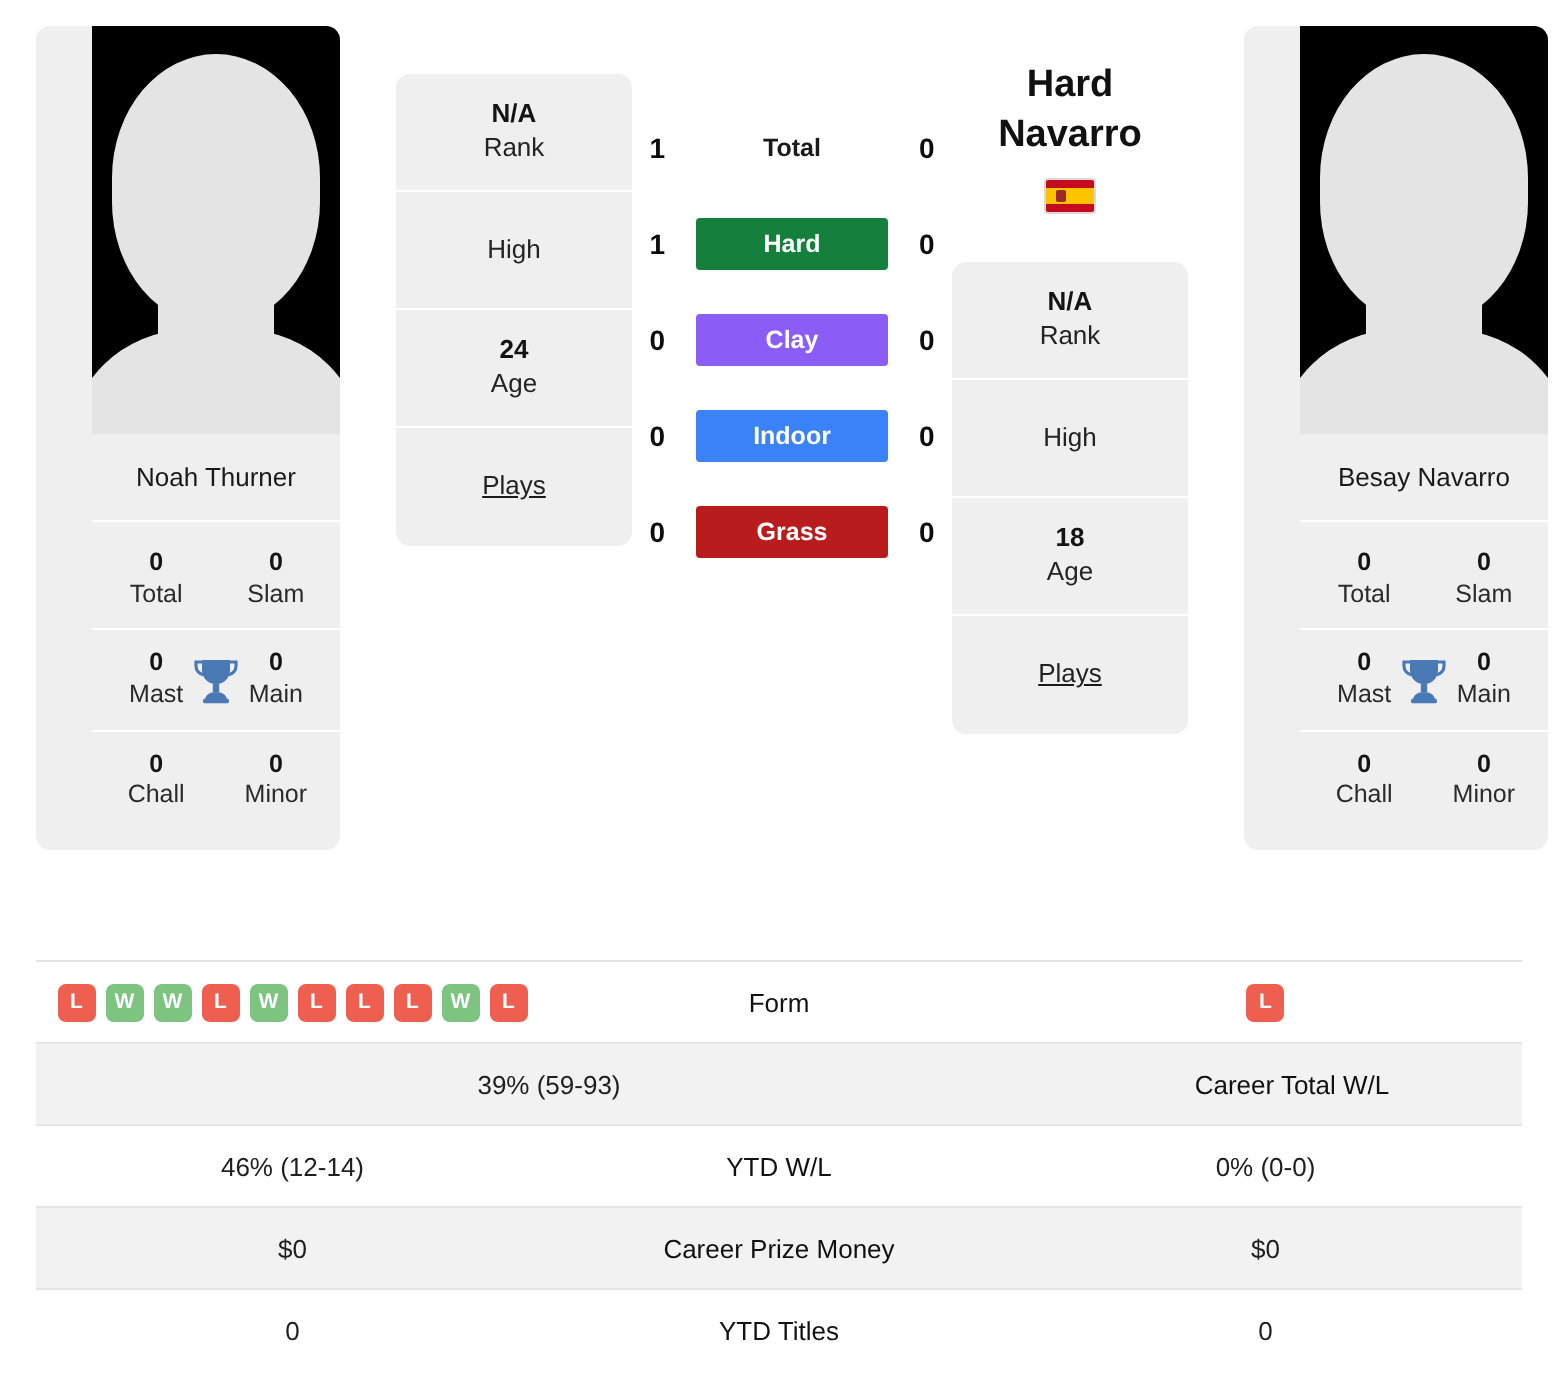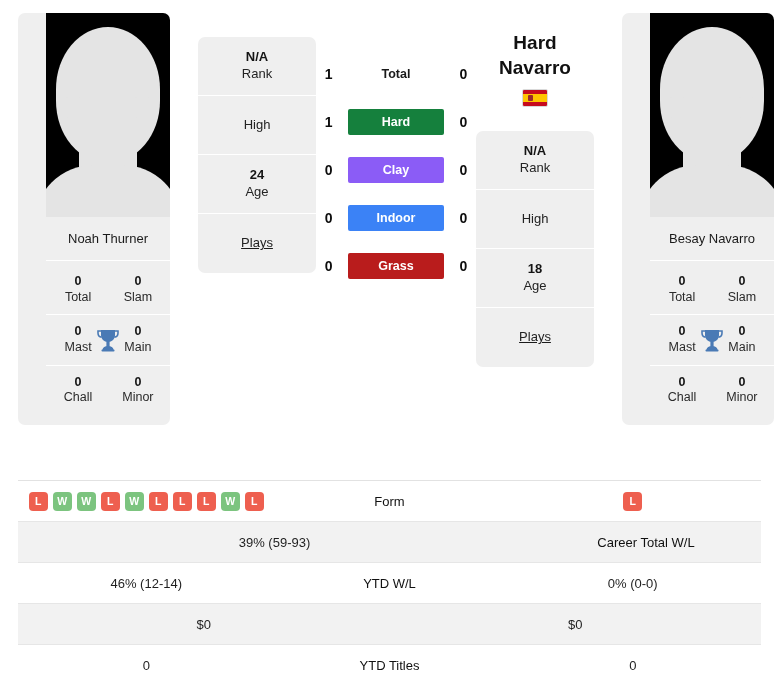--- a/index.html
+++ b/index.html
@@ -477,20 +477,21 @@
     </div>
 
     <div class="stat-row">
       <div class="stat-left">46% (12-14)</div>
       <div class="stat-mid">YTD W/L</div>
       <div class="stat-right">0% (0-0)</div>
     </div>
 
     <div class="stat-row shaded">
       <div class="stat-left">$0</div>
+      <div class="stat-mid">Career Prize Money</div>
       <div class="stat-right">$0</div>
     </div>
 
     <div class="stat-row" style="border-bottom:none;">
       <div class="stat-left">0</div>
       <div class="stat-mid">YTD Titles</div>
       <div class="stat-right">0</div>
     </div>
 
   </div>

